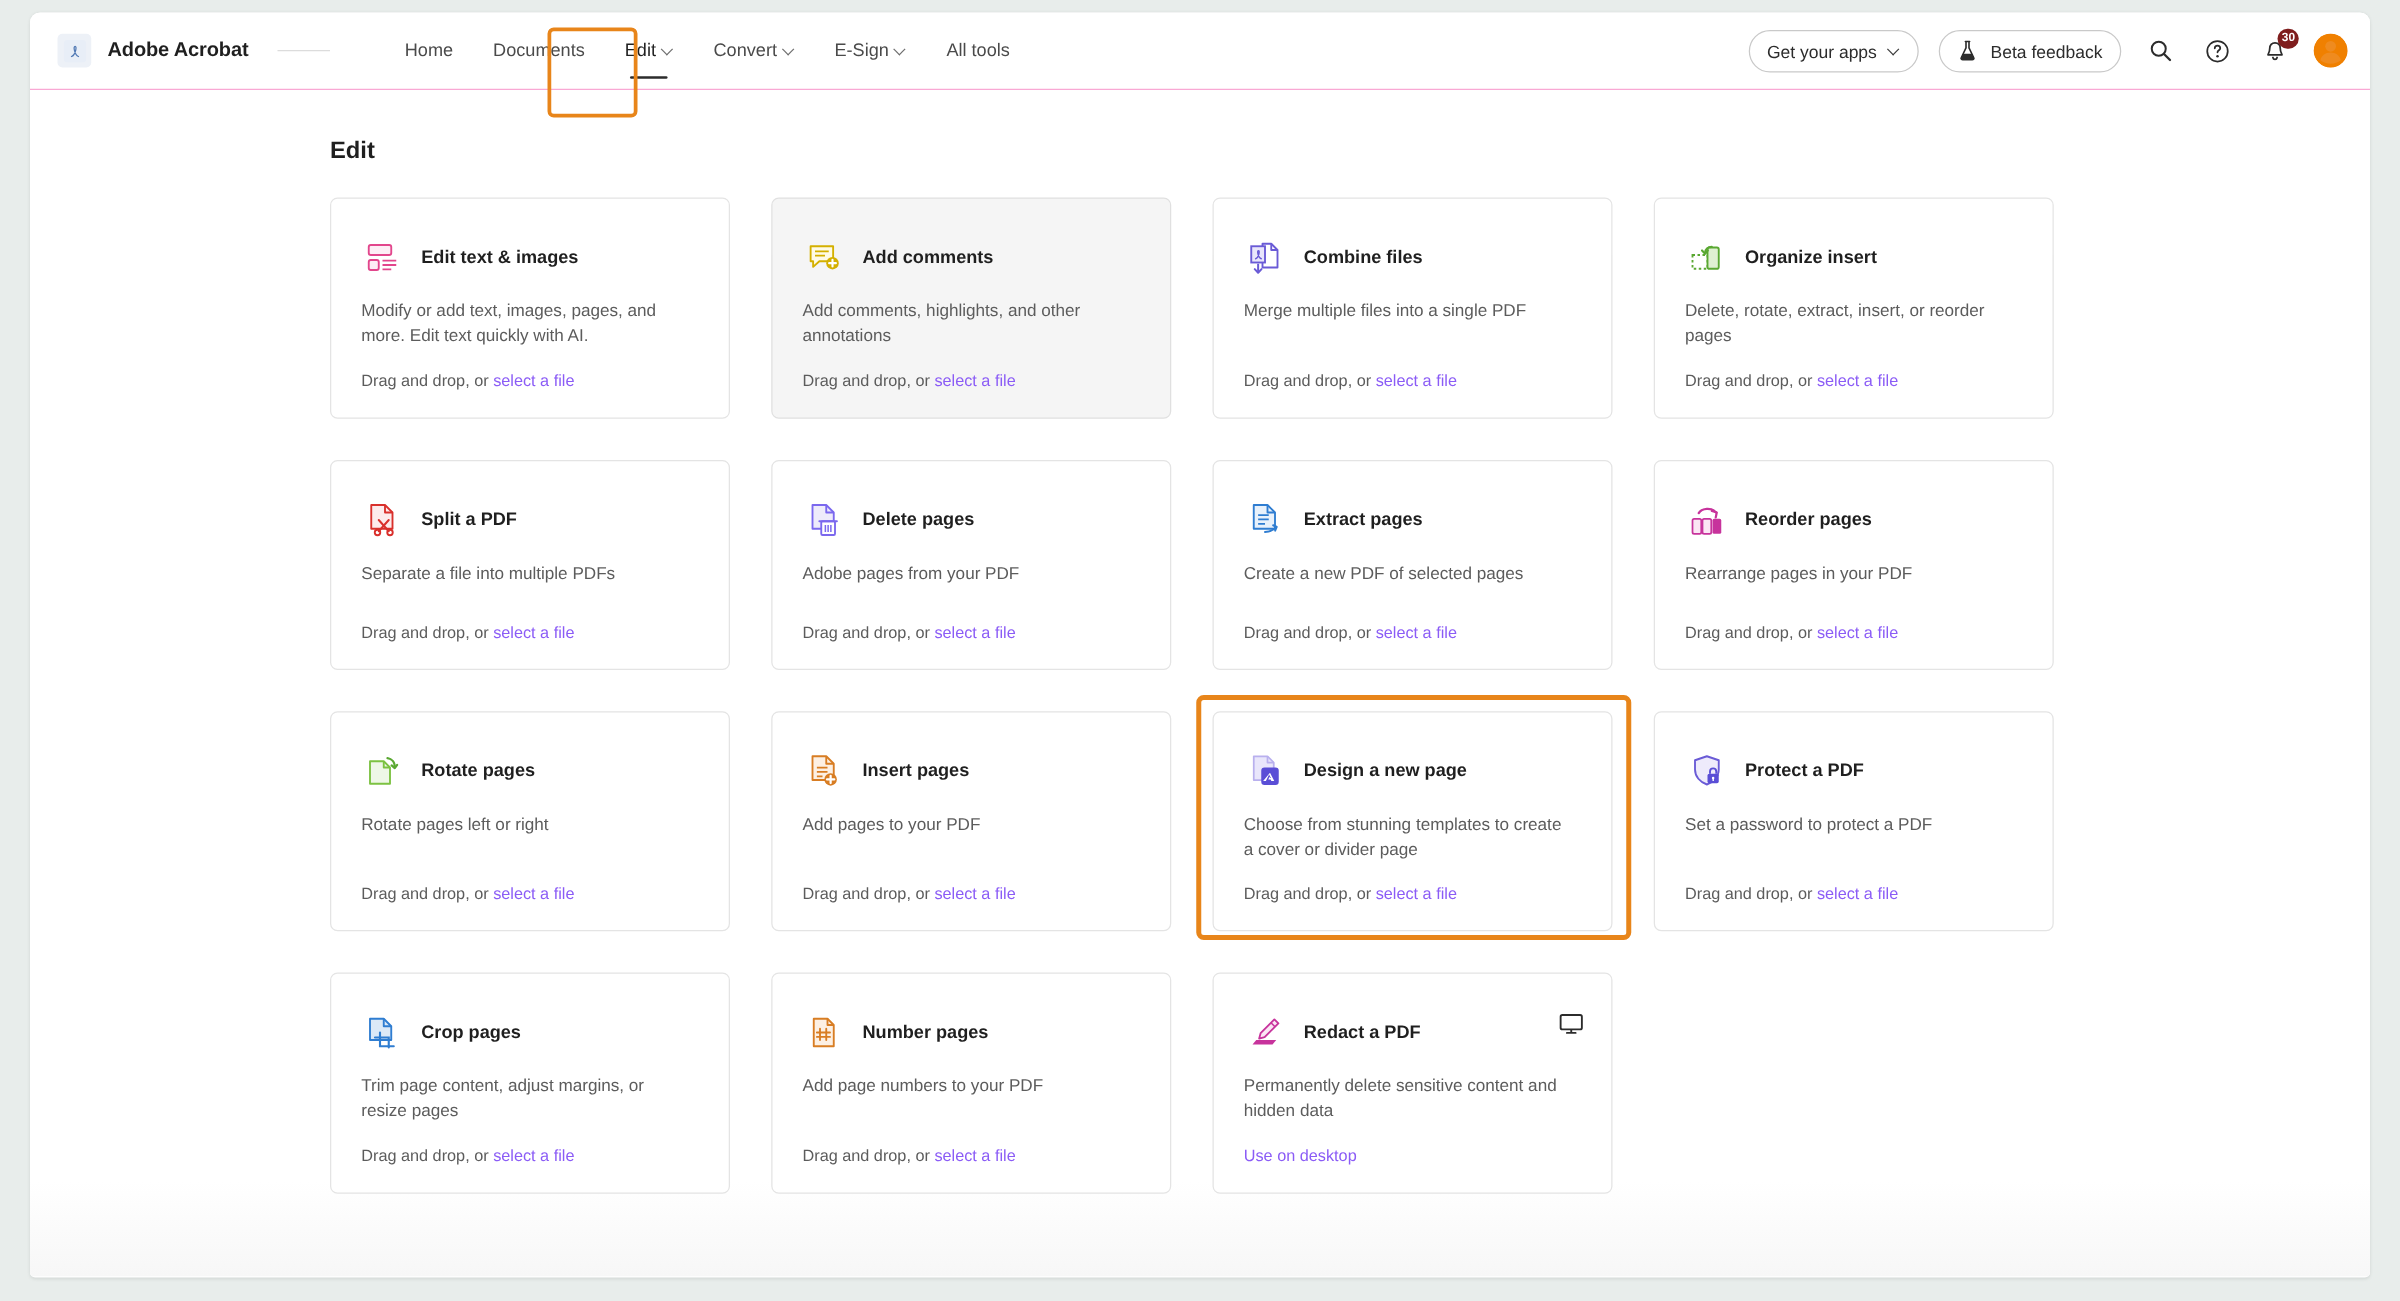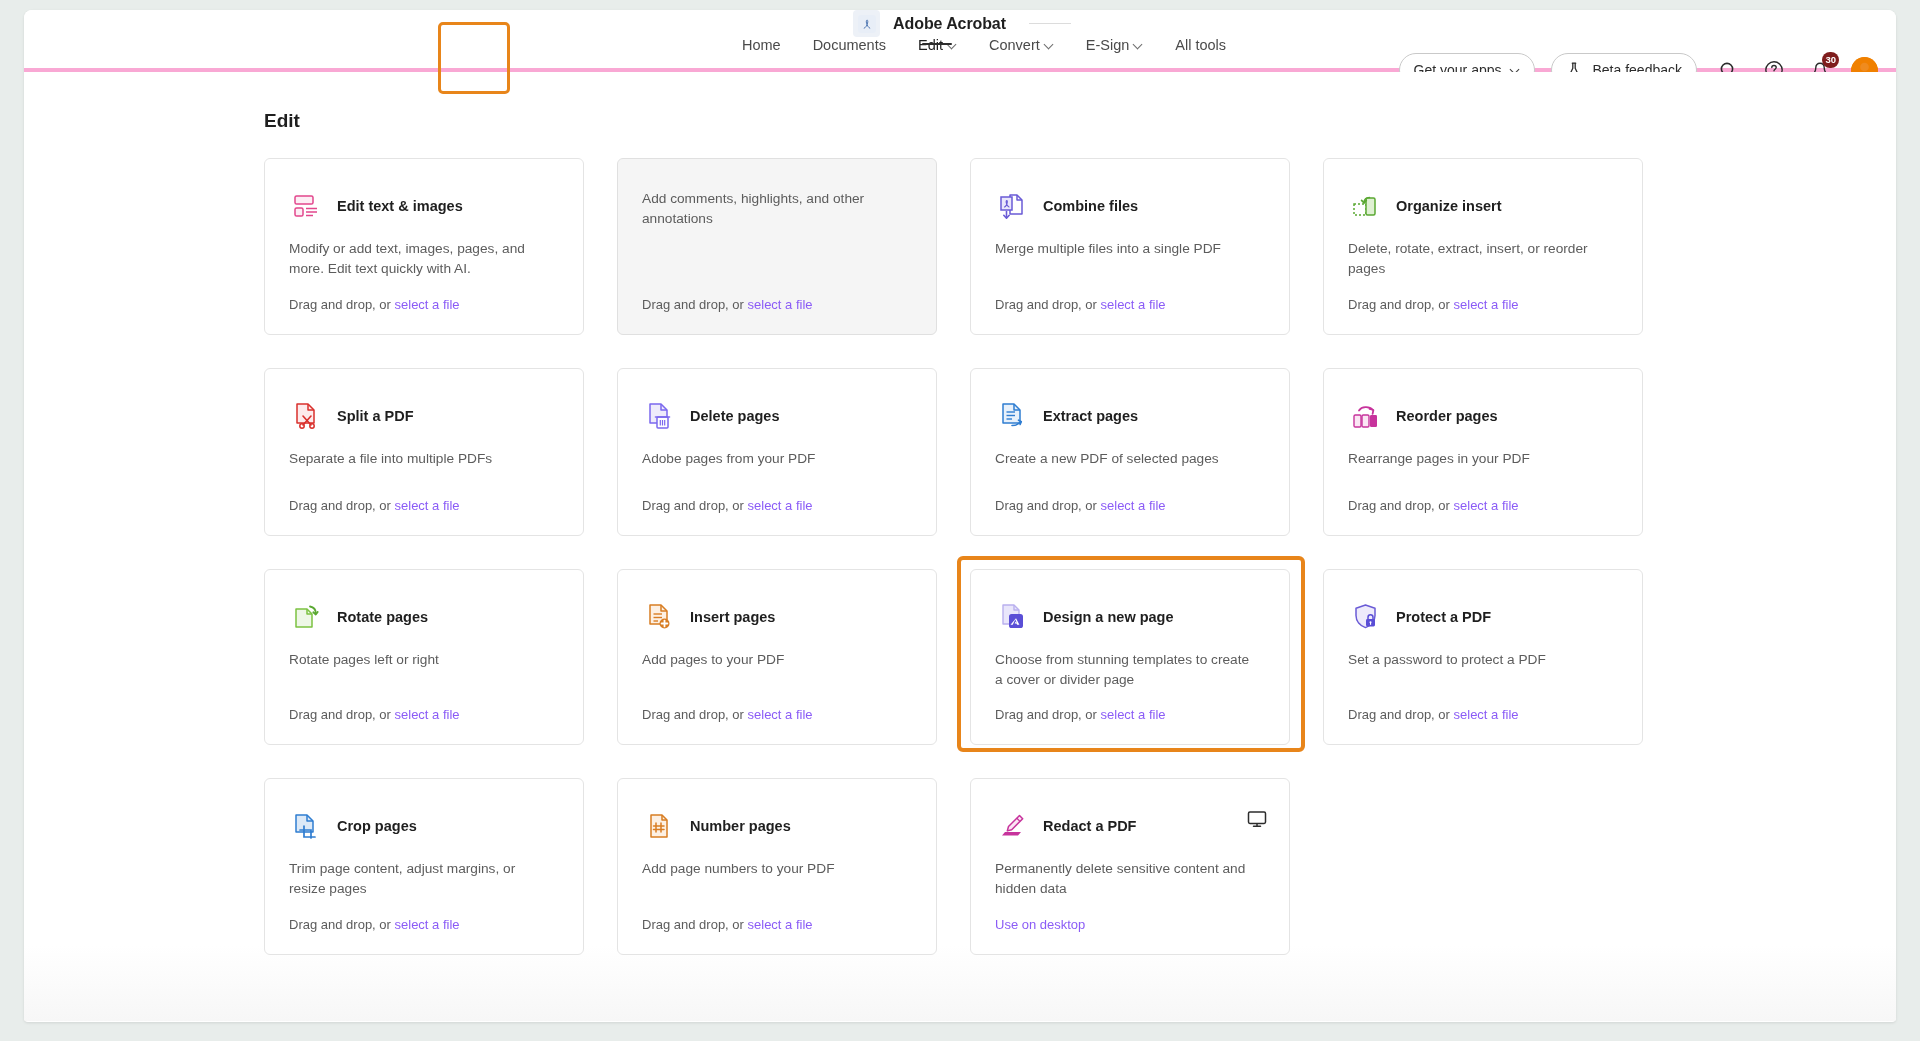--- a/index.html
+++ b/index.html
@@ -18,24 +18,23 @@
     box-shadow: 0 1px 3px rgba(0,0,0,0.10);
     overflow: hidden;
   }
 
   
   .header {
     position: relative;
     height: 62px;
     display: flex;
     align-items: center;
-    border-bottom: 4px solid #f9a8d4;
+    border-bottom: 1px solid #f9a8d4;
     background: #fff;
     padding: 0 18px 0 22px;
-    flex-direction: column;
   }
   .brand { display: flex; align-items: center; gap: 13px; flex: none; }
   .brand-logo {
     width: 27px; height: 27px; border-radius: 4px;
     background: #edf1f7;
     display: flex; align-items: center; justify-content: center;
     color: #4a6fa5; font-size: 17px; font-weight: bold;
     font-family: "Liberation Serif", serif;
   }
   .brand-name { font-size: 16px; font-weight: bold; color: #1f1f1f; letter-spacing: -0.1px; }
@@ -264,20 +263,33 @@
           </span>
           <span class="card-title">Edit text &amp; images</span>
         </div>
         <div class="card-desc">Modify or add text, images, pages, and more. Edit text quickly with AI.</div>
         <div class="card-action">
           <span>Drag and drop, or </span><a>select a file</a>
         </div>
       </div>
 
       <div class="card hovered">
+        <div class="card-head">
+          <span class="card-icon">
+            <svg width="31" height="31" viewBox="0 0 31 31" aria-hidden="true">
+              <path d="M4.5 6h18v12h-11l-5 4.5V18h-2z" stroke="#d4b000" stroke-width="1.5" fill="#fffbe6" stroke-linejoin="round"></path>
+              <line x1="8" y1="10" x2="19" y2="10" stroke="#d4b000" stroke-width="1.4"></line>
+              <line x1="8" y1="13.5" x2="16" y2="13.5" stroke="#d4b000" stroke-width="1.4"></line>
+              <circle cx="22" cy="19.5" r="5" fill="#d4b000"></circle>
+              <line x1="22" y1="16.8" x2="22" y2="22.2" stroke="#fff" stroke-width="1.7" stroke-linecap="round"></line>
+              <line x1="19.3" y1="19.5" x2="24.7" y2="19.5" stroke="#fff" stroke-width="1.7" stroke-linecap="round"></line>
+            </svg>
+          </span>
+          <span class="card-title">Add comments</span>
+        </div>
         <div class="card-desc">Add comments, highlights, and other annotations</div>
         <div class="card-action">
           <span>Drag and drop, or </span><a>select a file</a>
         </div>
       </div>
 
       <div class="card">
         <div class="card-head">
           <span class="card-icon">
             <svg width="31" height="31" viewBox="0 0 31 31" aria-hidden="true">

